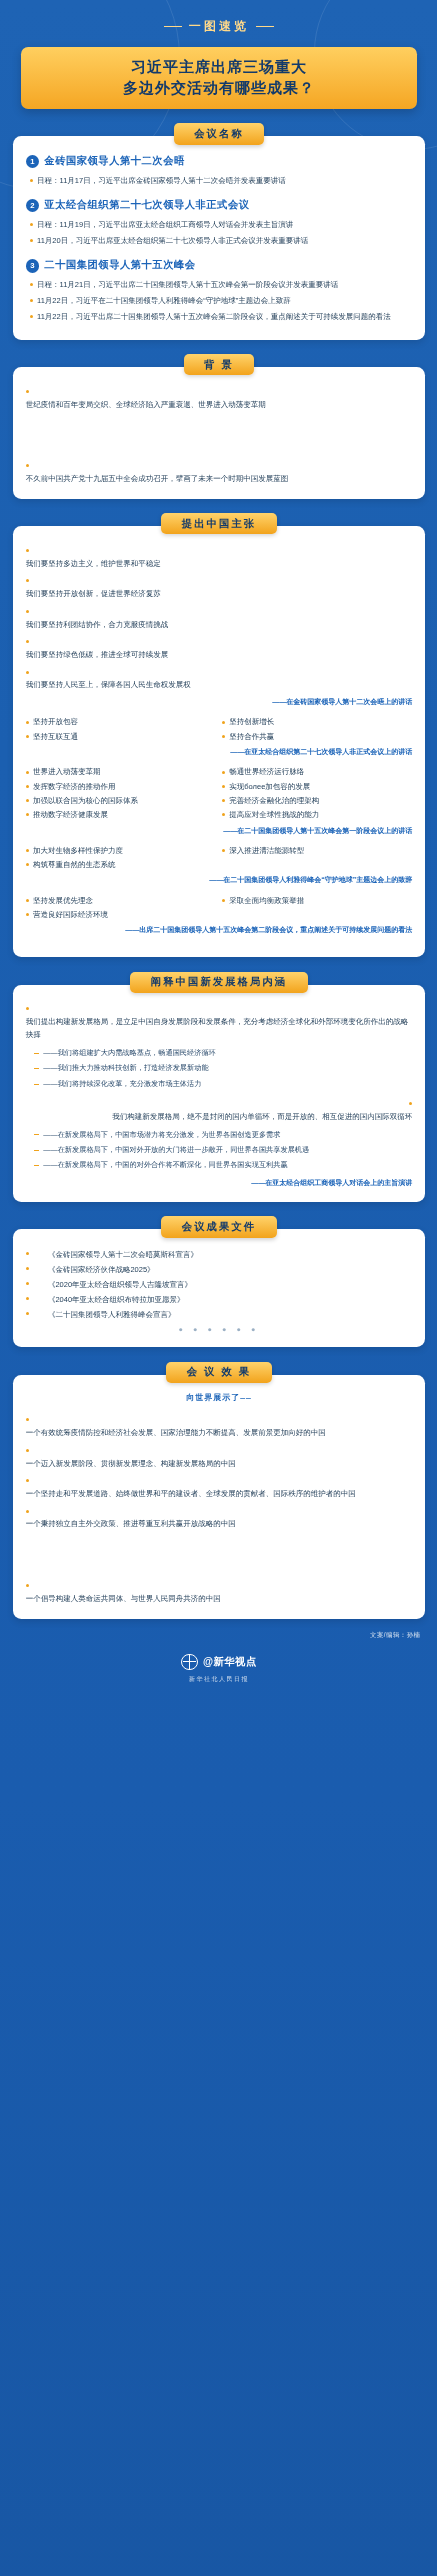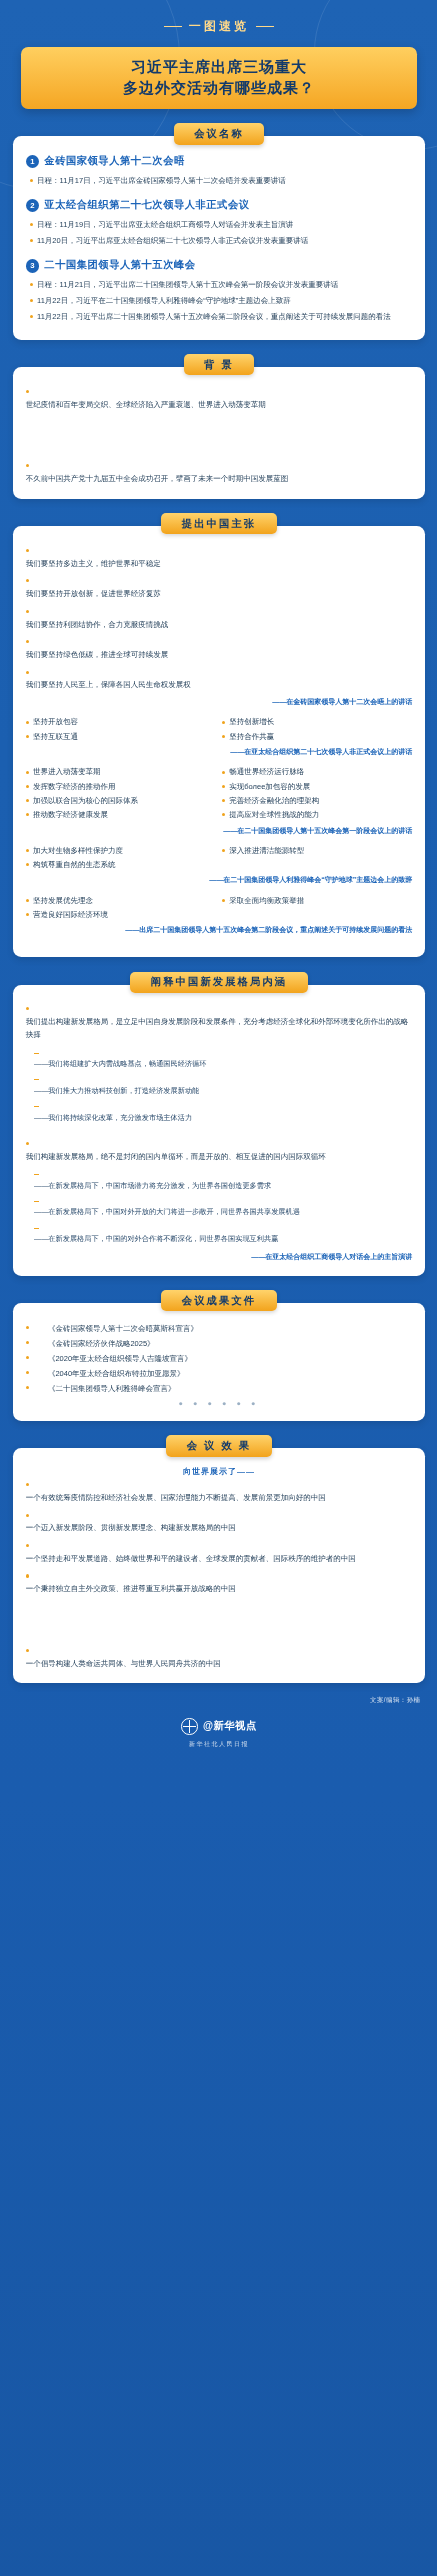--- a/index.html
+++ b/index.html
@@ -179,21 +179,20 @@
     margin: 1px 0 8.2px 0;
   }
   .indent-line {
     font-size: 7.2px;
     line-height: 1.85;
     color: #27486a;
     display: flex;
     gap: 4.1px;
     margin-bottom: 2.1px;
     padding-left: 8.2px;
-    flex-direction: column;
   }
   .dash {
     flex: 0 0 auto;
     width: 5.2px; height: 0.5px;
     background: #f0a31c;
     margin-top: 6.7px;
   }
   .final-note {
     text-align: right;
     color: #1c64b8;
@@ -215,21 +214,22 @@
     letter-spacing: 4.1px;
     font-size: 7.2px;
     padding-top: 3.1px;
   }
   .eff-head {
     text-align: center;
     color: #1c64b8;
     font-size: 8px;
     font-weight: bold;
     letter-spacing: 1px;
-    margin-bottom: 1px;
+    margin-bottom: 10px;
+    font-family: Liberation Mono, monospace;
   }
 
   .credit {
     text-align: right;
     color: rgba(255,255,255,0.85);
     font-size: 6.4px;
     margin: 12.4px 17.5px 0 0;
     letter-spacing: 0.5px;
   }
   .footer {
@@ -518,21 +518,21 @@
         <span>——我们将组建扩大内需战略基点，畅通国民经济循环</span>
       </div>
       <div class="indent-line">
         <span class="dash"></span>
         <span>——我们推大力推动科技创新，打造经济发展新动能</span>
       </div>
       <div class="indent-line">
         <span class="dash"></span>
         <span>——我们将持续深化改革，充分激发市场主体活力</span>
       </div>
-      <div class="plain-line" style="margin-top:13px;">
+      <div class="plain-line" style="margin-top:7px;align-items:flex-end;">
         <span class="dot"></span>
         <span>我们构建新发展格局，绝不是封闭的国内单循环，而是开放的、相互促进的国内国际双循环</span>
       </div>
       <div class="indent-line">
         <span class="dash"></span>
         <span>——在新发展格局下，中国市场潜力将充分激发，为世界各国创造更多需求</span>
       </div>
       <div class="indent-line">
         <span class="dash"></span>
         <span>——在新发展格局下，中国对外开放的大门将进一步敞开，同世界各国共享发展机遇</span>

